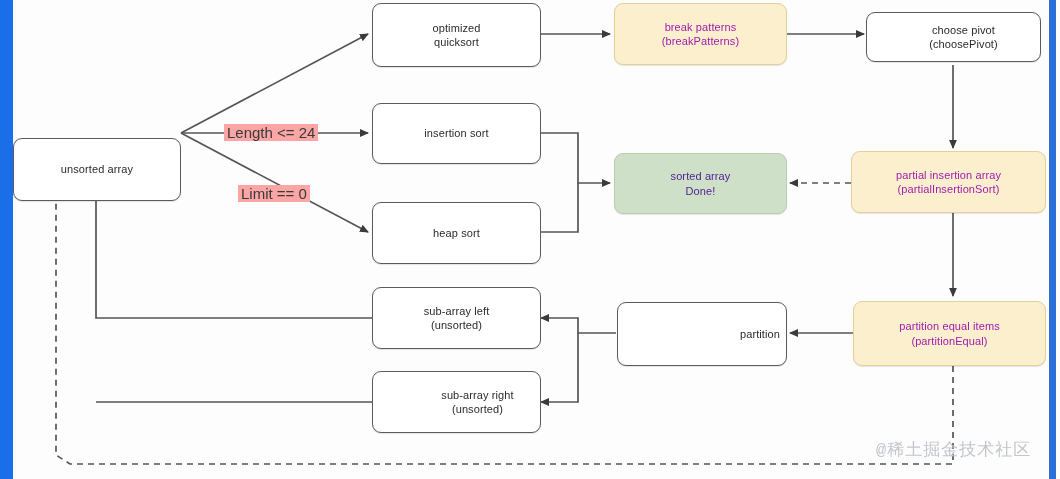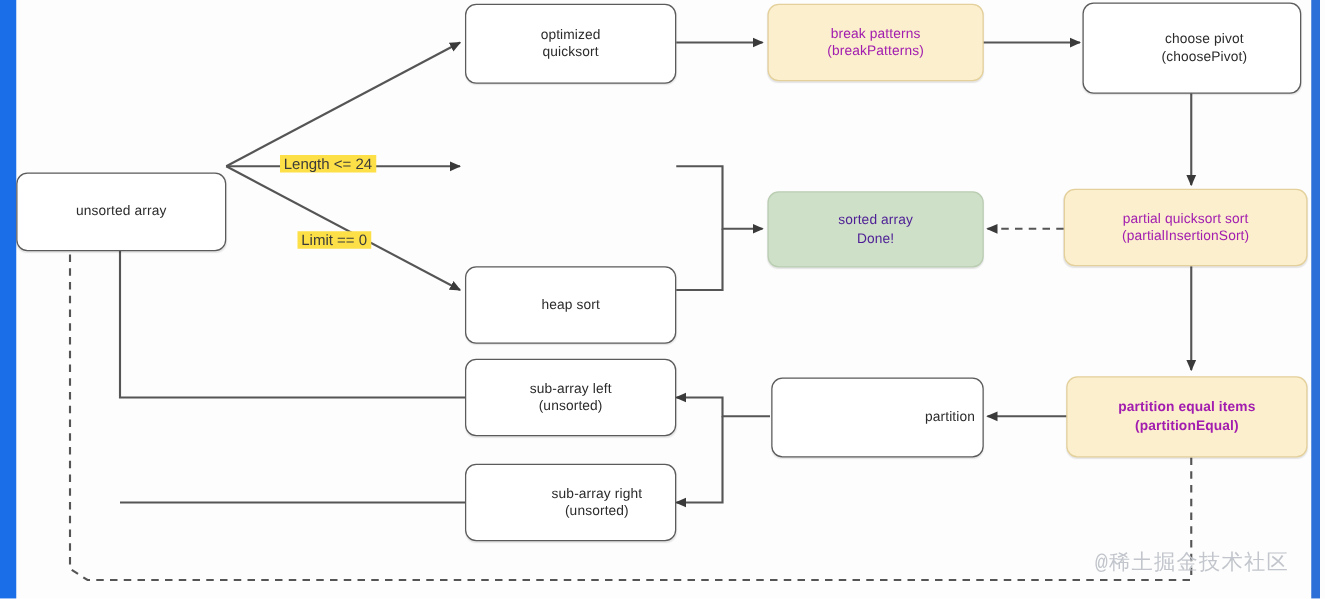--- a/index.html
+++ b/index.html
@@ -54,23 +54,23 @@
   }
   .node.green {
     background: #cfe0c8;
     border-color: #b9cdb1;
     color: #4c1d95;
   }
   .node .txt { white-space: pre-line; display:block; padding: 0 6px; }
 
   .edge-label {
     position: absolute;
-    font-size: 12px;
+    font-size: 15px;
     color: #3a3a3a;
-    background: #fde047;
+    background: #fca5a5;
     padding: 0 3px;
     white-space: nowrap;
   }
 
   .watermark {
     position: absolute;
     font-size: 17px;
     color: #c2c6cc;
     letter-spacing: 1px;
     white-space: nowrap;
@@ -126,46 +126,49 @@
 
   <div class="node" style="left:13px;  top:102px; width:168px; height:63px;margin-top:36px;">
     <span class="txt">unsorted array</span>
   </div>
 
   <div class="node" style="left:372px; top:3px;   width:169px; height:64px;">
     <span class="txt">optimized
 quicksort</span>
   </div>
 
+  <div class="node" style="left:372px; top:103px; width:169px; height:61px;">
+    <span class="txt">insertion sort</span>
+  </div>
 
-  <div class="node" style="left:372px; top:202px; width:169px; height:62px;margin-top:11px;">
+  <div class="node" style="left:372px; top:202px; width:169px; height:62px;">
     <span class="txt">heap sort</span>
   </div>
 
   <div class="node yellow" style="left:614px; top:3px;   width:173px; height:62px;">
     <span class="txt">break patterns
 (breakPatterns)</span>
   </div>
 
-  <div class="node" style="left:866px; top:2px;   width:175px; height:73px;padding-left:20px;">
+  <div class="node" style="left:866px; top:12px;   width:175px; height:50px;padding-left:20px;">
     <span class="txt">choose pivot
 (choosePivot)</span>
   </div>
 
   <div class="node yellow" style="left:851px; top:151px; width:195px; height:62px;">
-    <span class="txt">partial quicksort sort
+    <span class="txt">partial insertion array
 (partialInsertionSort)</span>
   </div>
 
   <div class="node green" style="left:614px; top:153px; width:173px; height:61px;">
     <span class="txt">sorted array
 Done!</span>
   </div>
 
-  <div class="node yellow" style="left:853px; top:301px; width:193px; height:65px;font-weight:bold;">
+  <div class="node yellow" style="left:853px; top:301px; width:193px; height:65px;">
     <span class="txt">partition equal items
 (partitionEqual)</span>
   </div>
 
   <div class="node" style="left:617px; top:302px; width:170px; height:64px;justify-content:flex-end;">
     <span class="txt">partition</span>
   </div>
 
   <div class="node" style="left:372px; top:287px; width:169px; height:62px;">
     <span class="txt">sub-array left

